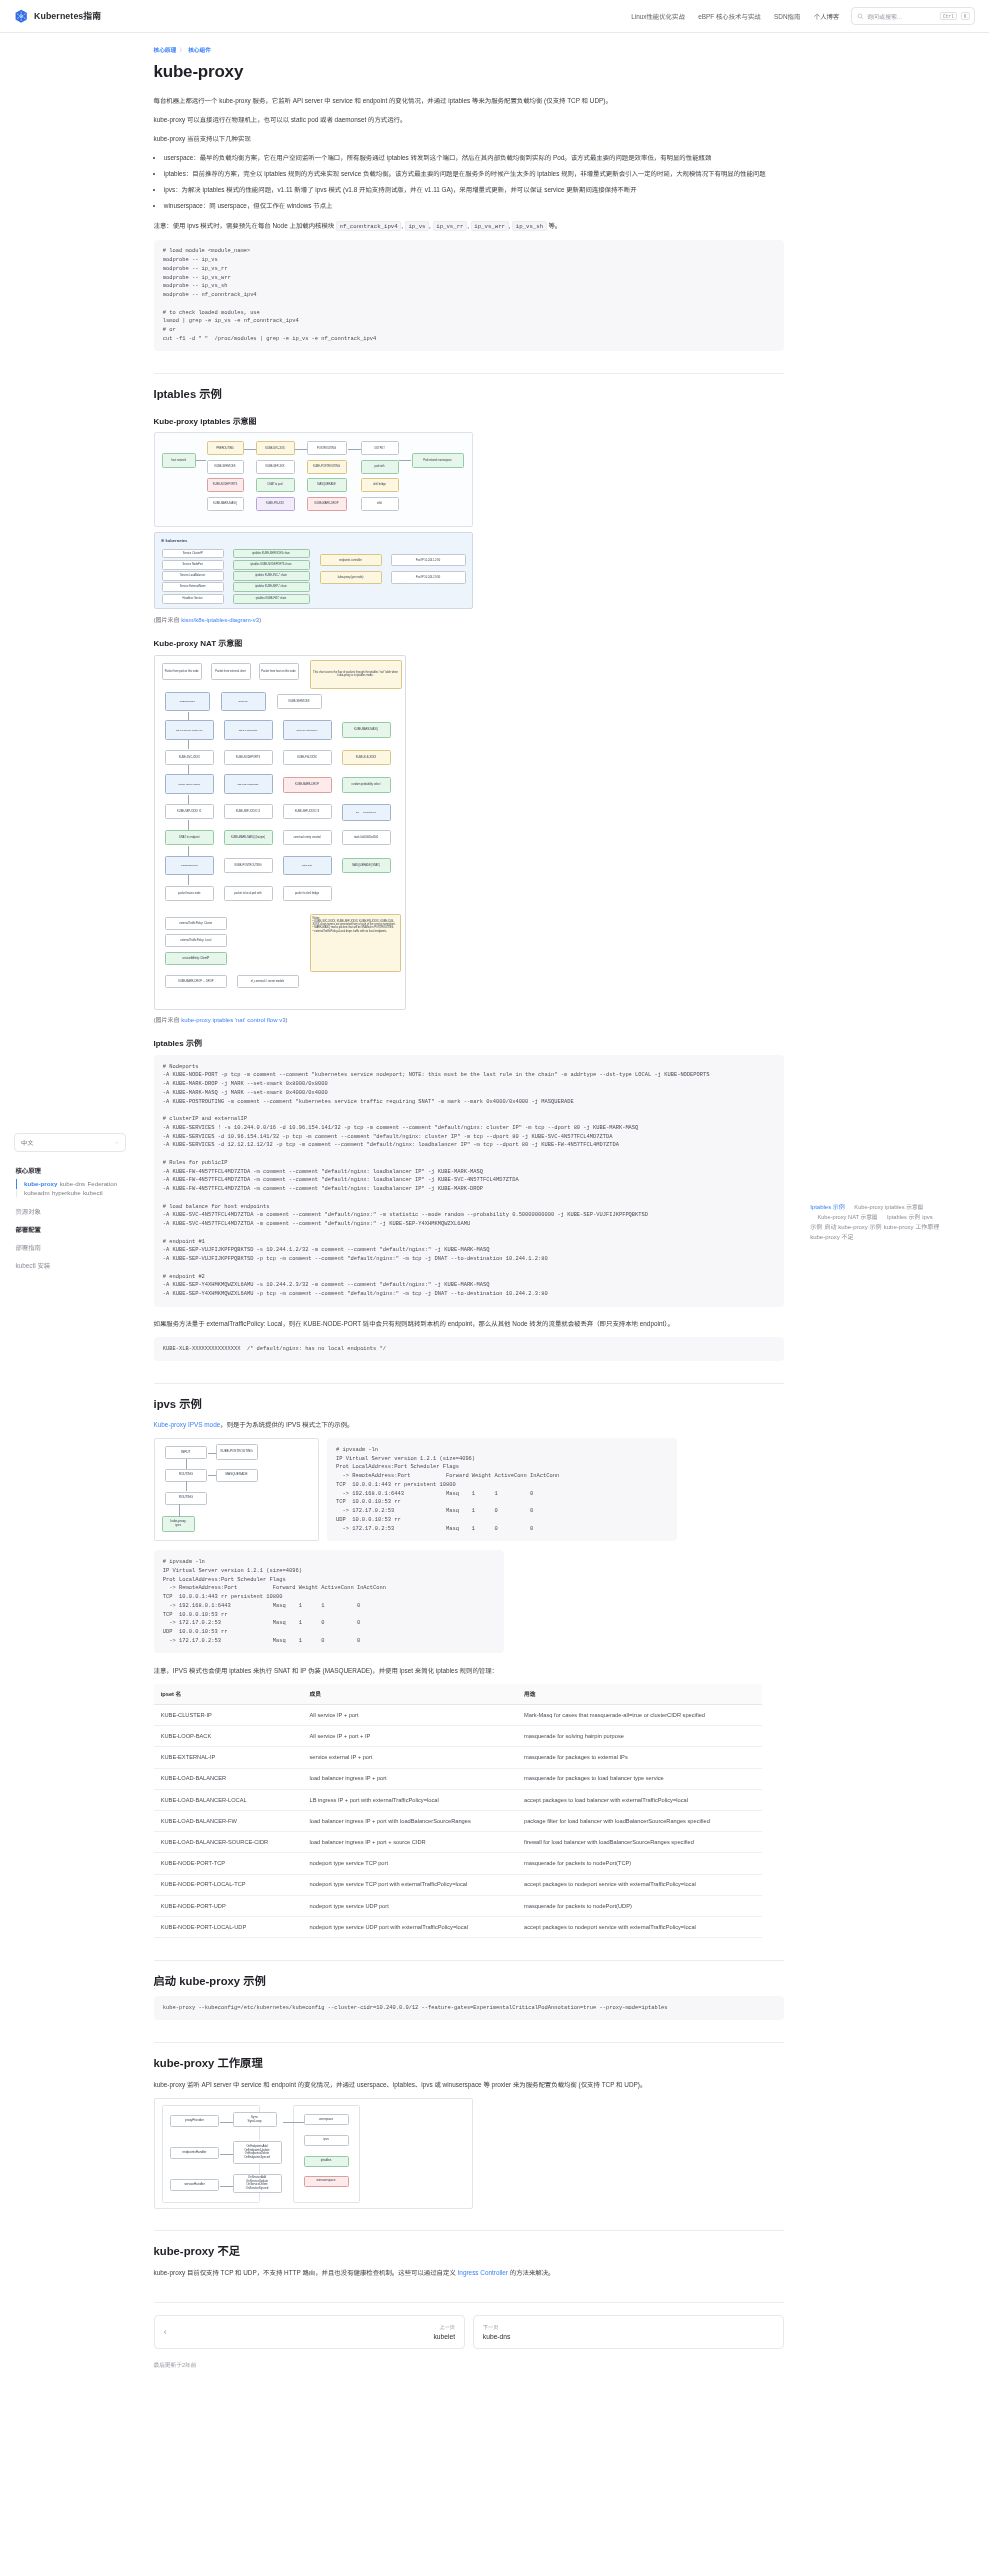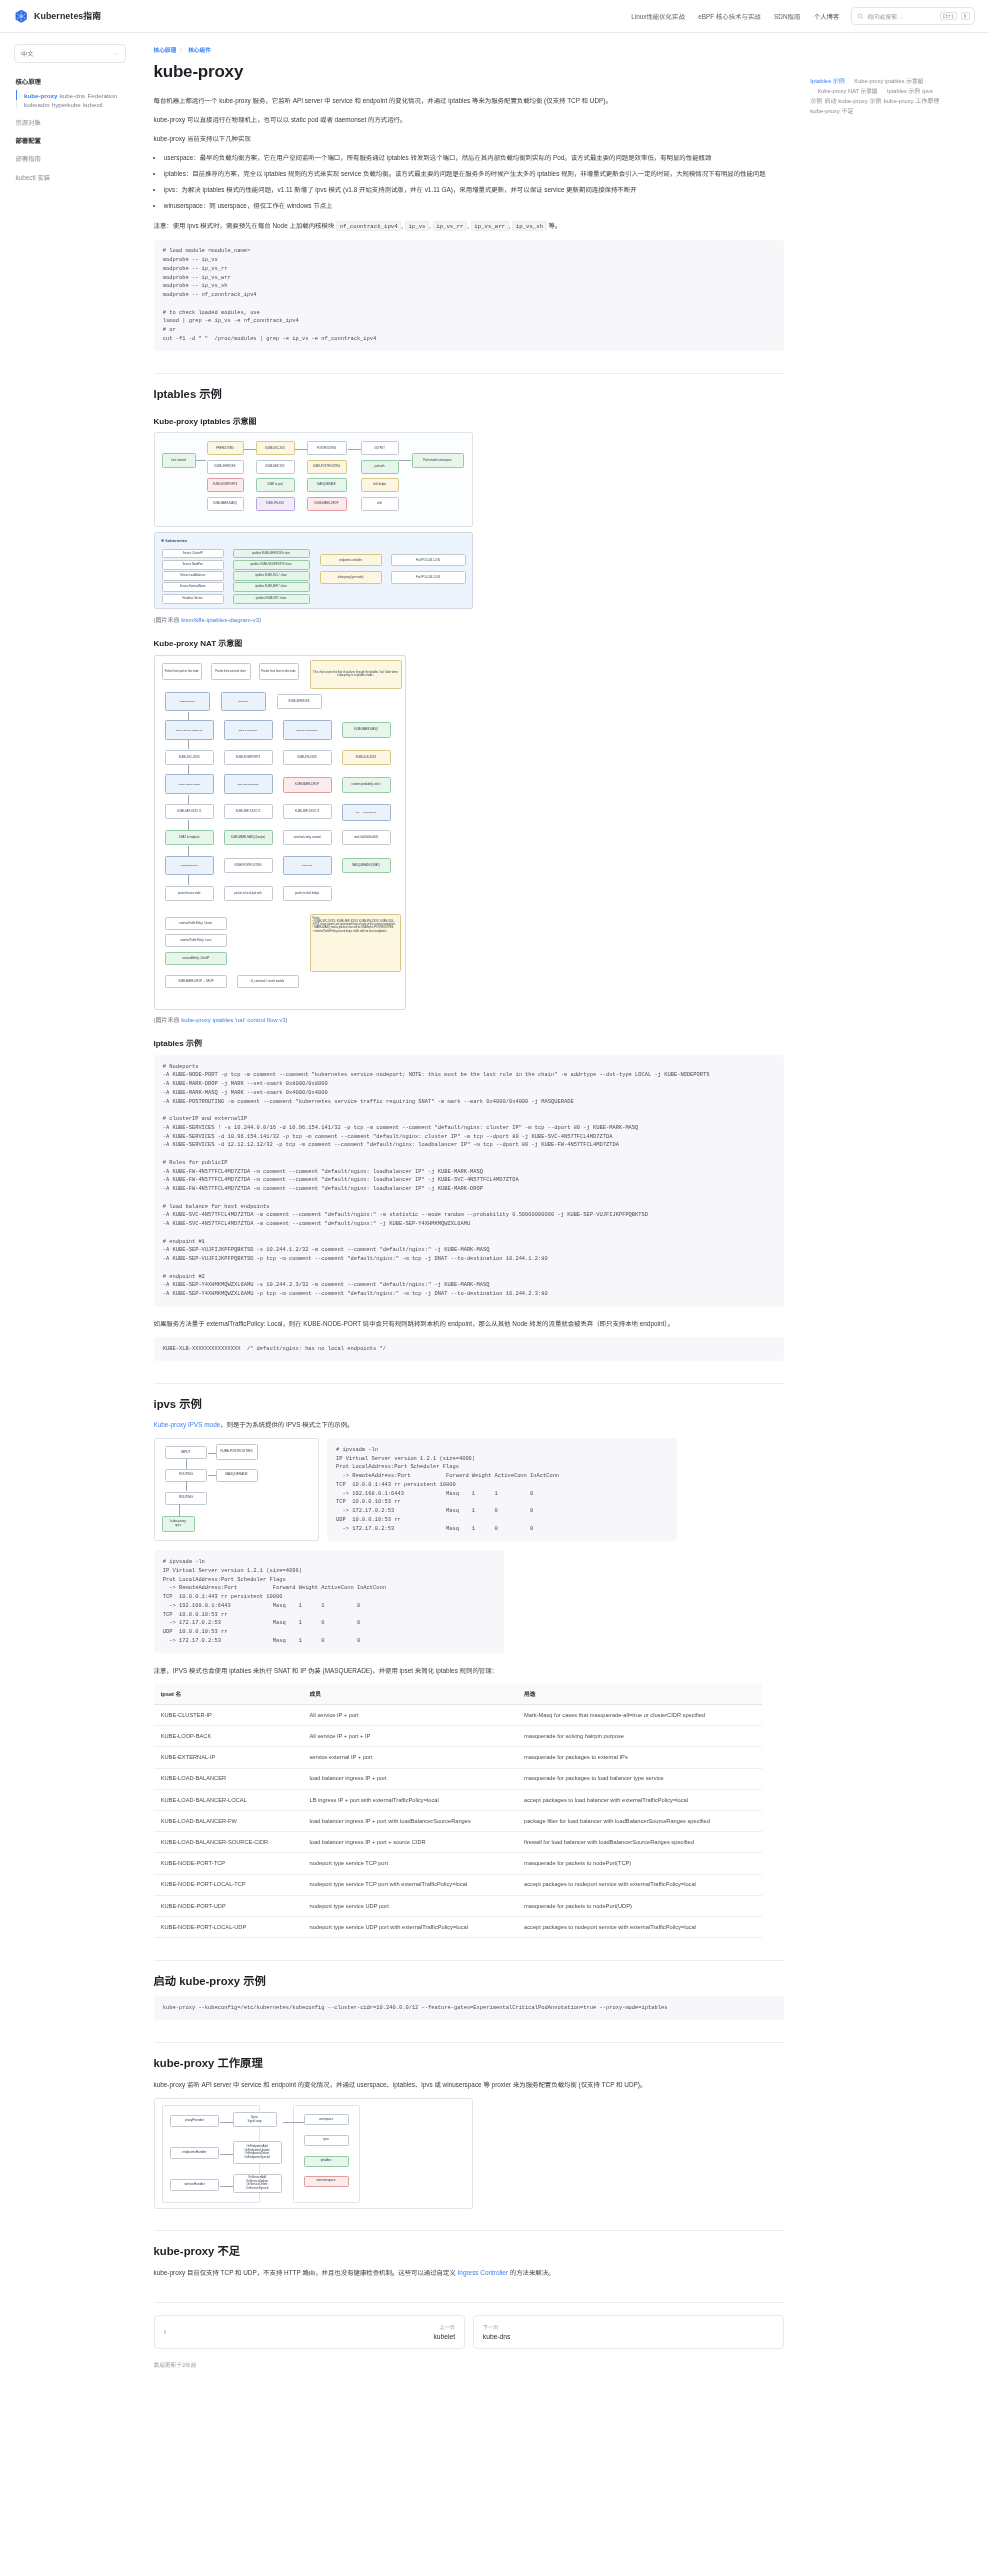--- a/index.html
+++ b/index.html
@@ -37,21 +37,21 @@
     padding: 3.1px 4.1px 3.1px 5.2px;
     min-width: 124px;
     background:#fff;
   }
   .search-ico { width:6.7px; height:6.7px; flex:none; opacity:.55; }
   .search-ph { font-size:6px; color:#9c9ca6; flex:1 1 auto; }
   .kbd { font-size:4.6px; color:#8a8a94; border:0.5px solid #e0e0e5; border-bottom-width:1px;
          border-radius:2.1px; padding:0.5px 2.1px; font-family:"Liberation Mono", monospace; }
 
   
-  .layout { display:flex; align-items:flex-start; }
+  .layout { display:flex; align-items:center; }
 
   
   .sidebar {
     width: 135px; flex:none;
     padding: 11.3px 9.3px 20.6px 14.4px;
   }
   .lang-select {
     display:flex; align-items:center; justify-content:space-between;
     border:0.5px solid #e6e6ea; border-radius:4.1px;
     padding: 4.1px 5.7px; margin-bottom: 13.4px;

